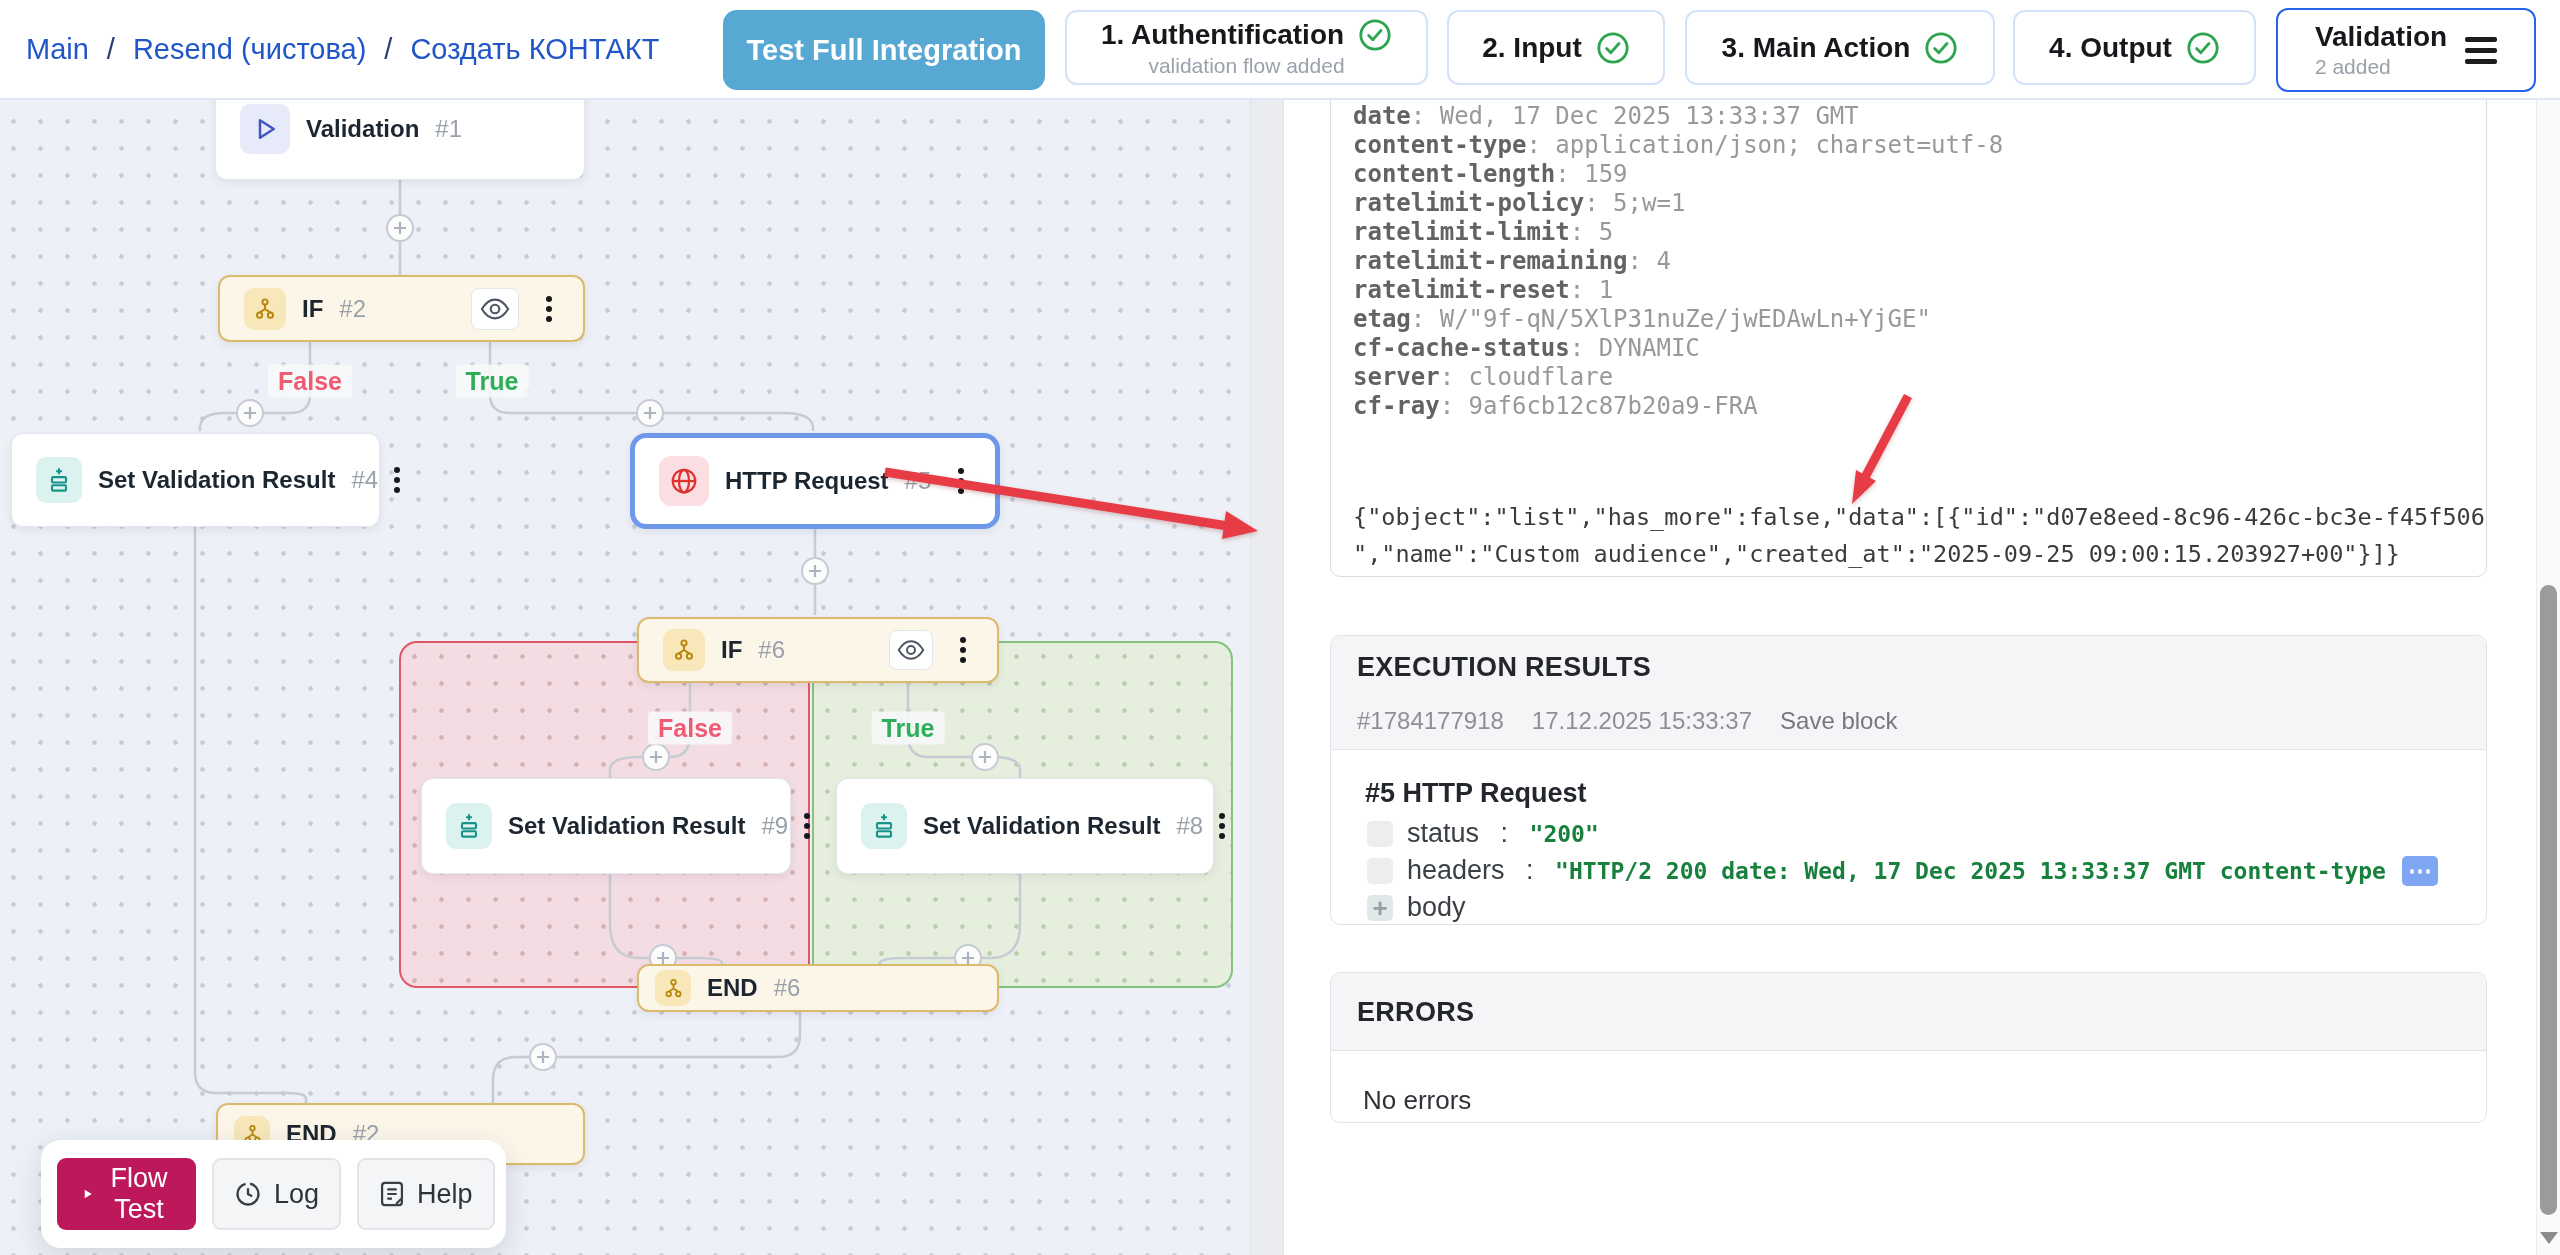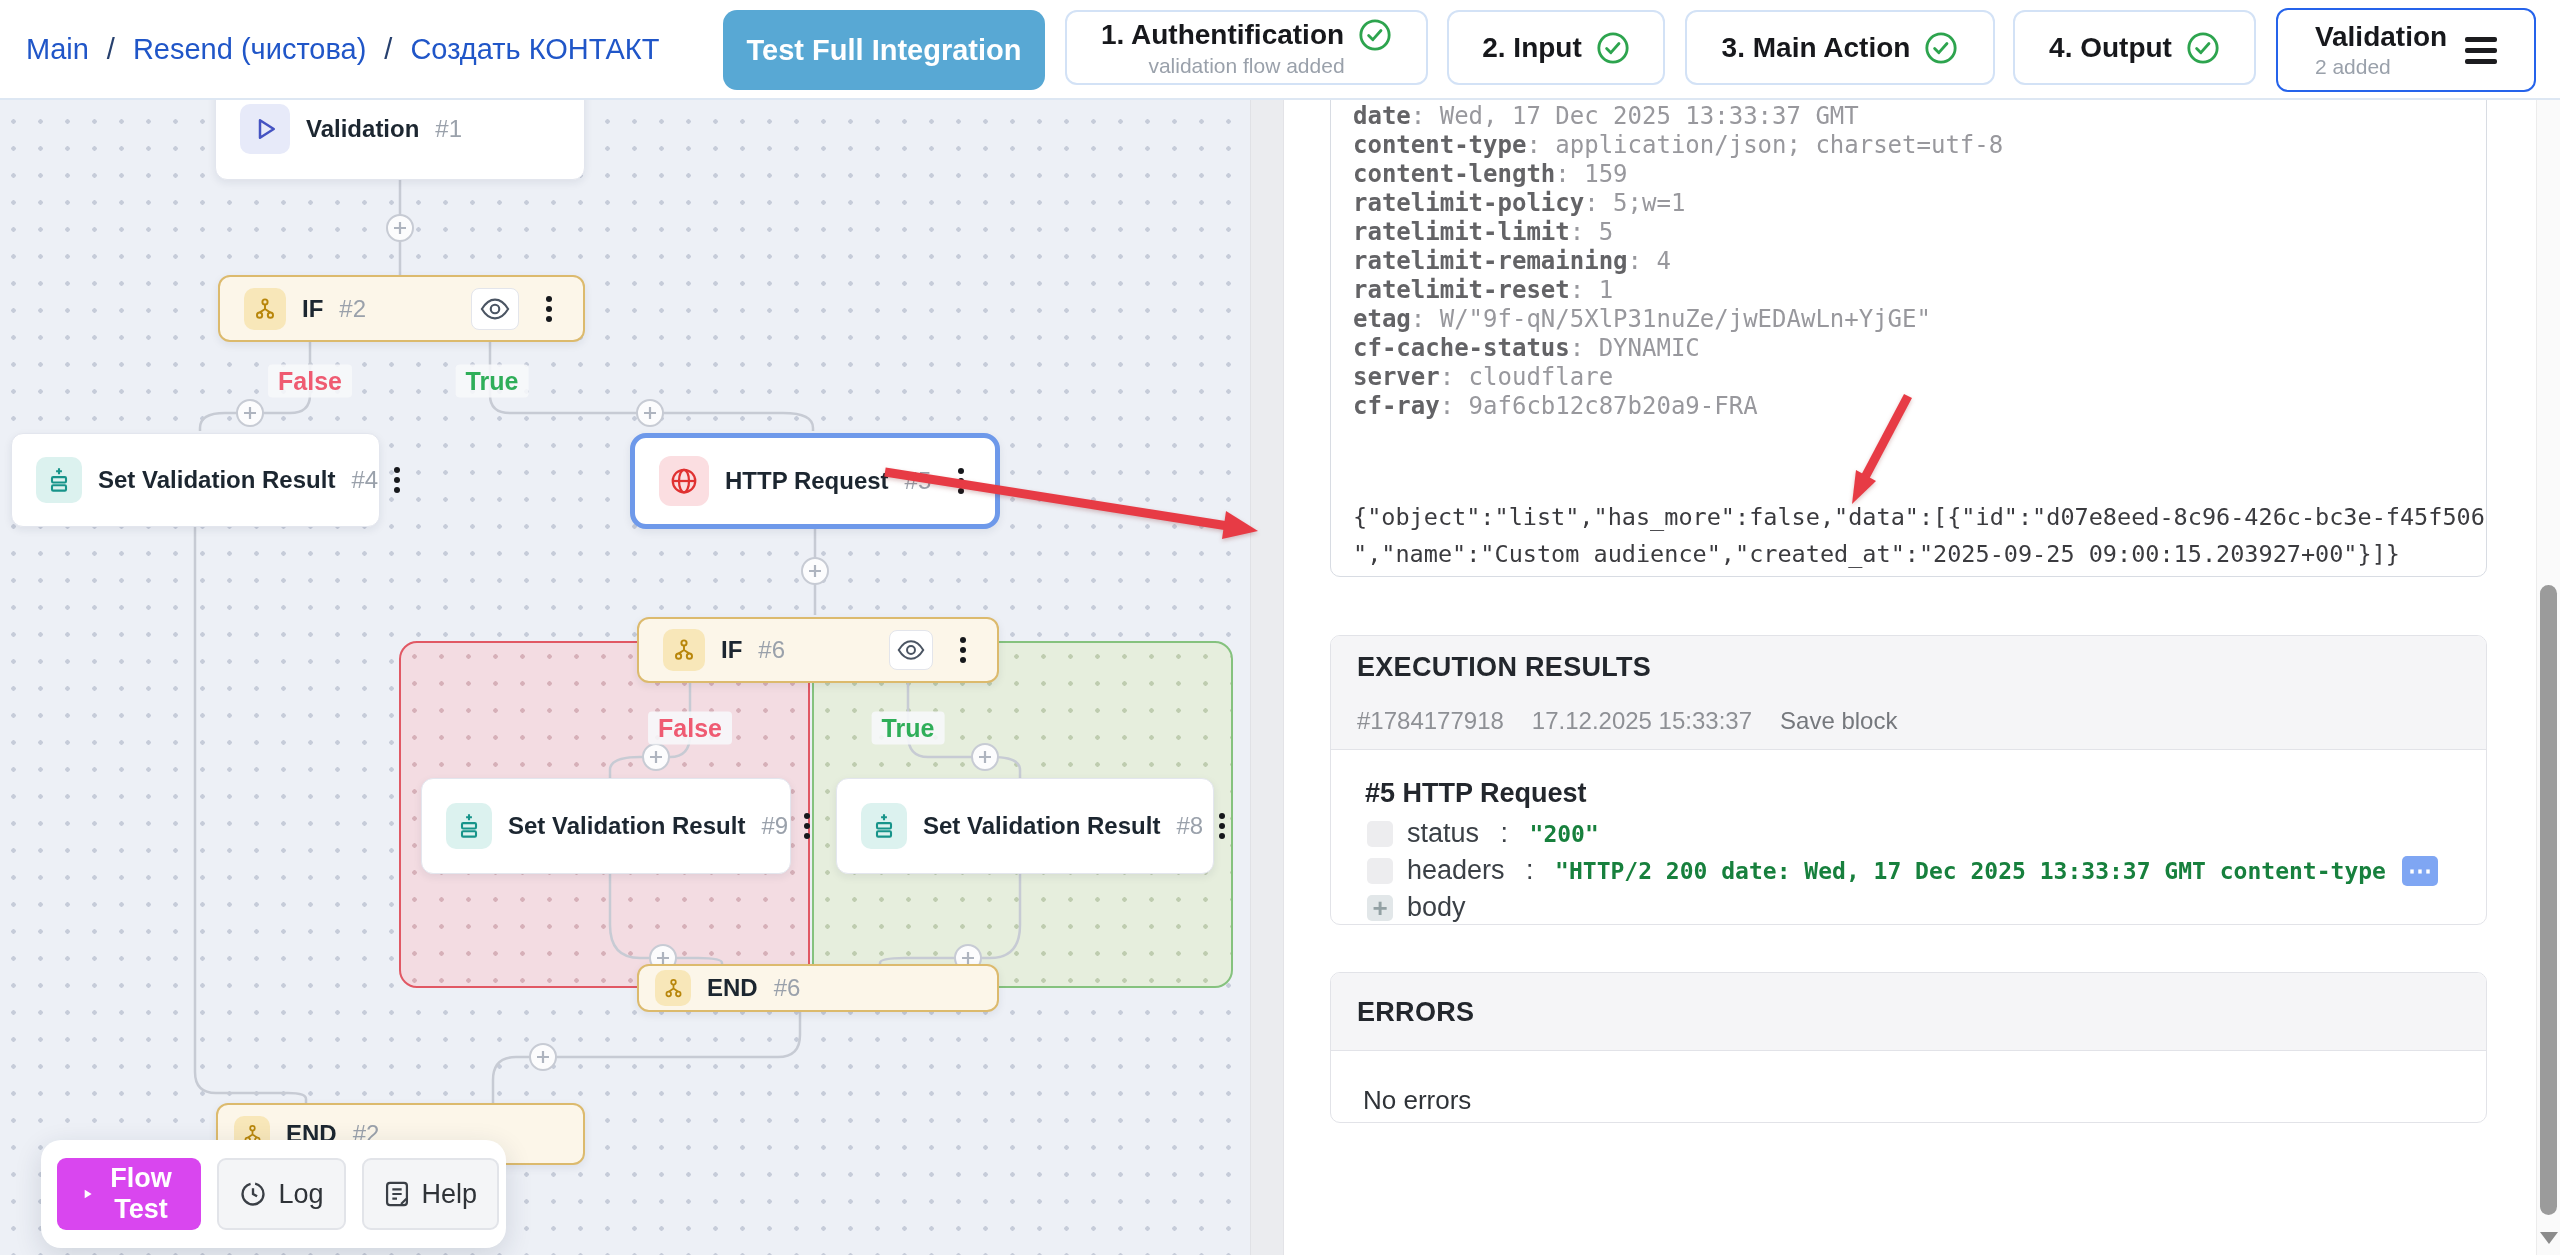--- a/index.html
+++ b/index.html
@@ -64,21 +64,21 @@
   .branch-chip { position:absolute; transform:translate(-50%,-50%); z-index:4; font-size:25px;
     font-weight:bold; padding:2px 10px; border-radius:4px; background:rgba(247,248,250,.88); white-space:nowrap; }
   .branch-chip.f { color:#ef5b72; }
   .branch-chip.t { color:#2fae59; }
 
   .flow-toolbar { position:absolute; left:41px; top:1140px; width:465px; height:108px; background:#fff;
     border-radius:20px; box-shadow:0 8px 28px rgba(30,40,70,.14); z-index:5; display:flex;
     align-items:center; gap:16px; padding:0 16px; }
   .flow-toolbar button { height:72px; border-radius:9px; display:flex; align-items:center;
     justify-content:center; gap:12px; font-size:27px; font-family:inherit; }
-  .btn-primary { background:#d946ef; border:none; color:#fff; font-weight:bold; padding:0 24px; }
+  .btn-primary { background:#be185d; border:none; color:#fff; font-weight:normal; padding:0 24px; }
   .btn-light { background:#f4f5f7; border:2px solid #e2e4e9; color:#2f3338; padding:0 20px; }
 
   
   .panel { position:absolute; left:1284px; top:0; width:1252px; height:1255px; background:#fff; z-index:1; }
   .card { position:absolute; left:46px; width:1157px; background:#fff;
     border:1.5px solid #d8dce3; border-radius:10px; }
   .hdr-card { top:55px; height:522px; overflow:hidden; }
   .hline { height:29px; font-family:"DejaVu Sans Mono", monospace; font-size:24px; white-space:pre; }
   .hk { font-weight:bold; color:#636366; }
   .hv { color:#98989d; }

